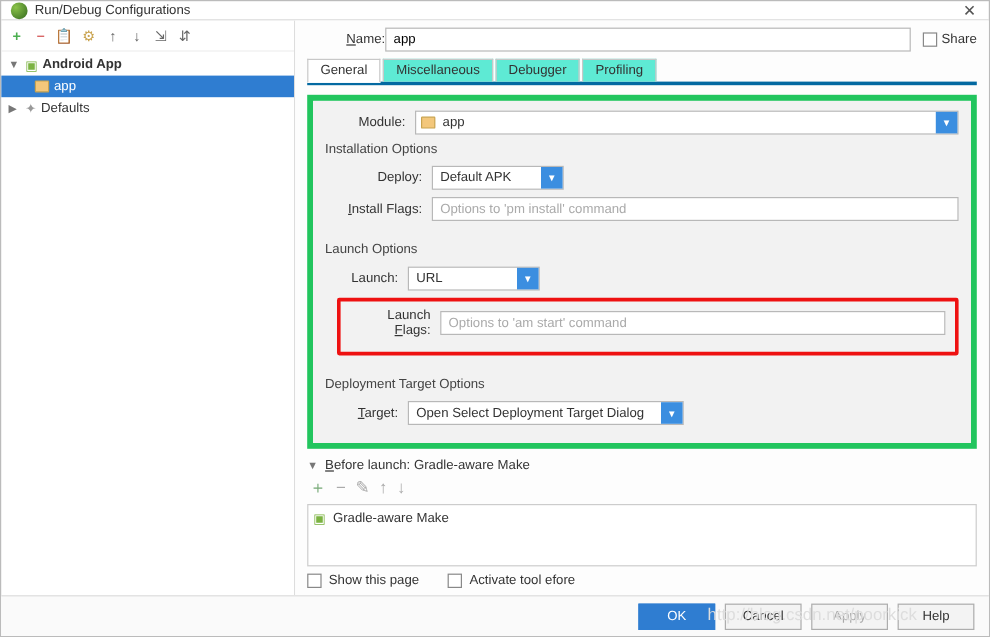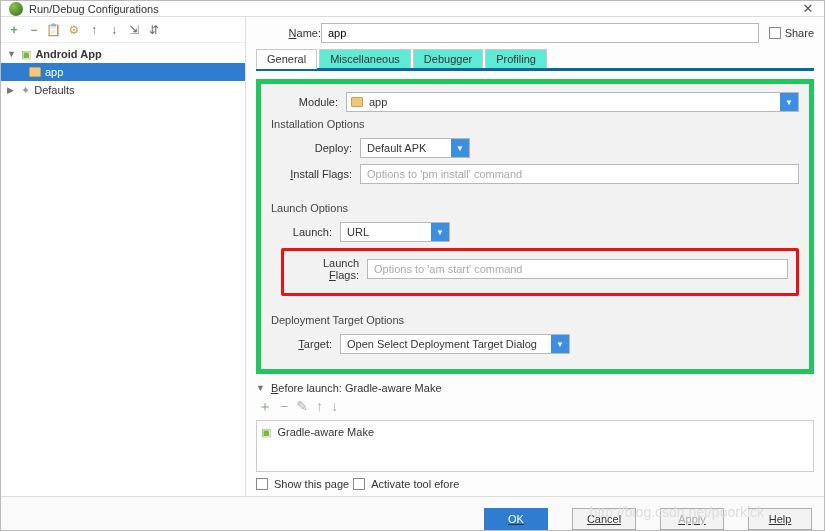--- a/index.html
+++ b/index.html
@@ -39,22 +39,22 @@
   .url-row input { flex:1; }
   .dots-btn { width:22px; height:20px; border:1px solid #b8b8b8; background:#f5f5f5; margin-left:4px; display:flex; align-items:center; justify-content:center; cursor:pointer;}
   .checkbox { width:12px; height:12px; border:1px solid #888; background:#fff; display:inline-block;}
   .before-launch { margin-top: 8px; }
   .bl-header { display:flex; align-items:center; gap:6px; cursor:pointer;}
   .bl-tools { display:flex; gap:8px; padding:4px 2px;}
   .bl-tools span { color:#7a7; font-size:14px; cursor:pointer;}
   .bl-tools span.gray { color:#aaa; }
   .bl-list { border:1px solid #ccc; height:52px; background:#fff; padding:2px 4px;}
   .bl-item { display:flex; align-items:center; gap:6px; height:18px;}
-  .footer-opts { display:flex; gap:4px; align-items:center; padding:6px 0;}
-  .buttons { height:34px; border-top:1px solid #ddd; display:flex; align-items:flex-end; justify-content:flex-end; gap:24px; padding:0 12px; background:#fafafa;text-decoration:underline;}
+  .footer-opts { display:flex; gap:24px; align-items:center; padding:6px 0;}
+  .buttons { height:34px; border-top:1px solid #ddd; display:flex; align-items:center; justify-content:flex-end; gap:8px; padding:0 12px; background:#fafafa;}
   .btn { min-width:64px; height:22px; border:1px solid #adadad; background:#f3f3f3; display:flex; align-items:center; justify-content:center; cursor:pointer;}
   .btn.primary { background:#2f7dd1; color:#fff; border-color:#2f7dd1;}
   .btn.disabled { color:#aaa;}
   .watermark { position:absolute; right:60px; bottom:10px; color:#ddd; font-size:14px; pointer-events:none;}
   ::placeholder { color:#aaa; }
 </style>
 </head>
 <body>
 
 <div class="window">

